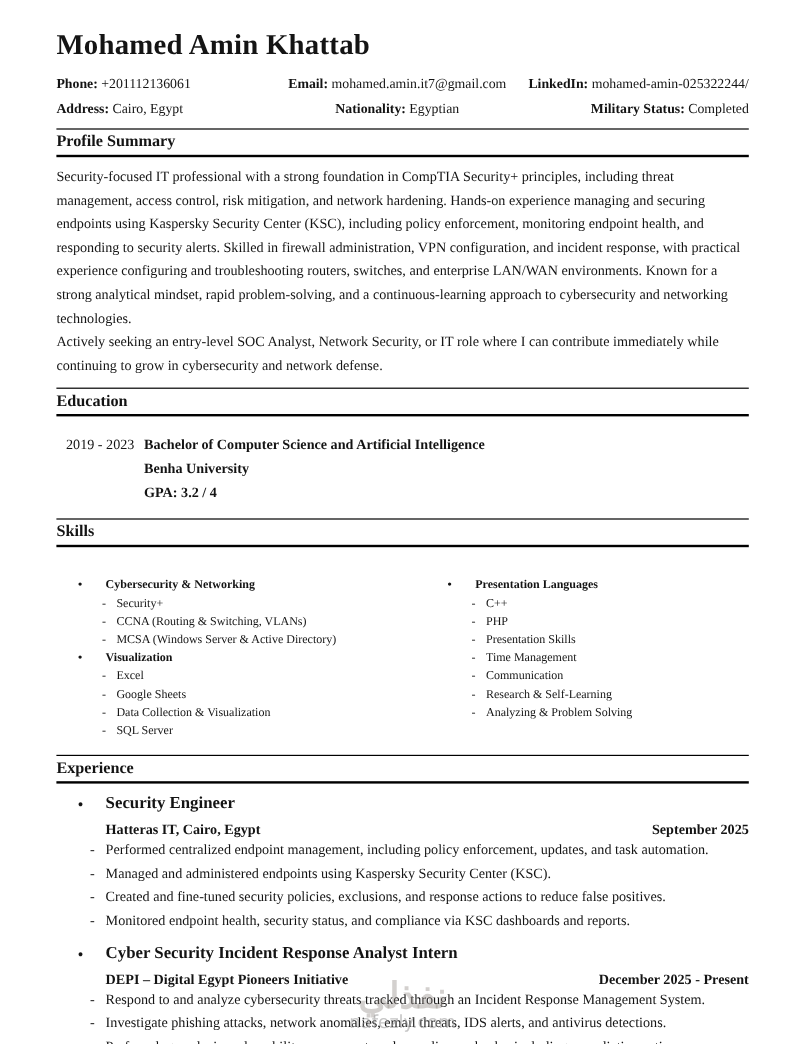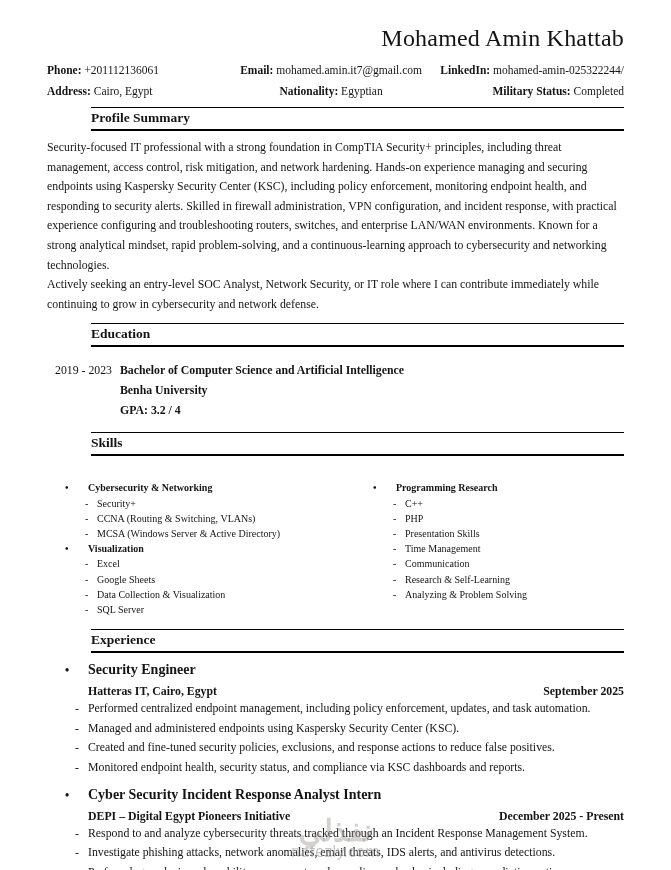--- a/index.html
+++ b/index.html
@@ -10,23 +10,23 @@
     background:#ffffff;
     box-sizing:border-box;
     padding:0 47px;
     overflow:hidden;
     font-family:"Liberation Serif","DejaVu Serif",serif;
     color:#141414;
   }
   
   .name{
     margin:25px 0 0 0;
-    text-align:right;
+    text-align:left;
     font-size:24px;
-    font-weight:normal;
+    font-weight:bold;
     letter-spacing:.2px;
   }
   .contact{
     margin-top:11px;
     display:grid;
     grid-template-columns:1fr 1.25fr 1fr;
     row-gap:7px;
     font-size:11.5px;
     line-height:14px;
   }
@@ -34,21 +34,20 @@
   .contact .c-left{justify-self:start;text-align:center;}
   .contact .c-mid{justify-self:center;text-align:center;}
   .contact .c-right{justify-self:end;text-align:right;}
   .clabel{font-weight:bold;}
   
   .sect{
     margin-top:9px;
     border-top:1.5px solid #000;
     border-bottom:2.5px solid #000;
     padding:2px 0 3px 0;
-    margin-left:44px;
   }
   .sect-title{
     font-size:13.5px;
     font-weight:bold;
   }
   
   .summary{
     margin:7px 0 0 0;
     font-size:11.8px;
     line-height:19.6px;
@@ -207,21 +206,21 @@
       <div class="sg-item">Security+</div>
       <div class="sg-item">CCNA (Routing &amp; Switching, VLANs)</div>
       <div class="sg-item">MCSA (Windows Server &amp; Active Directory)</div>
       <div class="sg-name">Visualization</div>
       <div class="sg-item">Excel</div>
       <div class="sg-item">Google Sheets</div>
       <div class="sg-item">Data Collection &amp; Visualization</div>
       <div class="sg-item">SQL Server</div>
     </div>
     <div class="skill-col">
-      <div class="sg-name">Programming Research</div>
+      <div class="sg-name">Presentation Languages</div>
       <div class="sg-item">C++</div>
       <div class="sg-item">PHP</div>
       <div class="sg-item">Presentation Skills</div>
       <div class="sg-item">Time Management</div>
       <div class="sg-item">Communication</div>
       <div class="sg-item">Research &amp; Self-Learning</div>
       <div class="sg-item">Analyzing &amp; Problem Solving</div>
     </div>
   </div>
 

